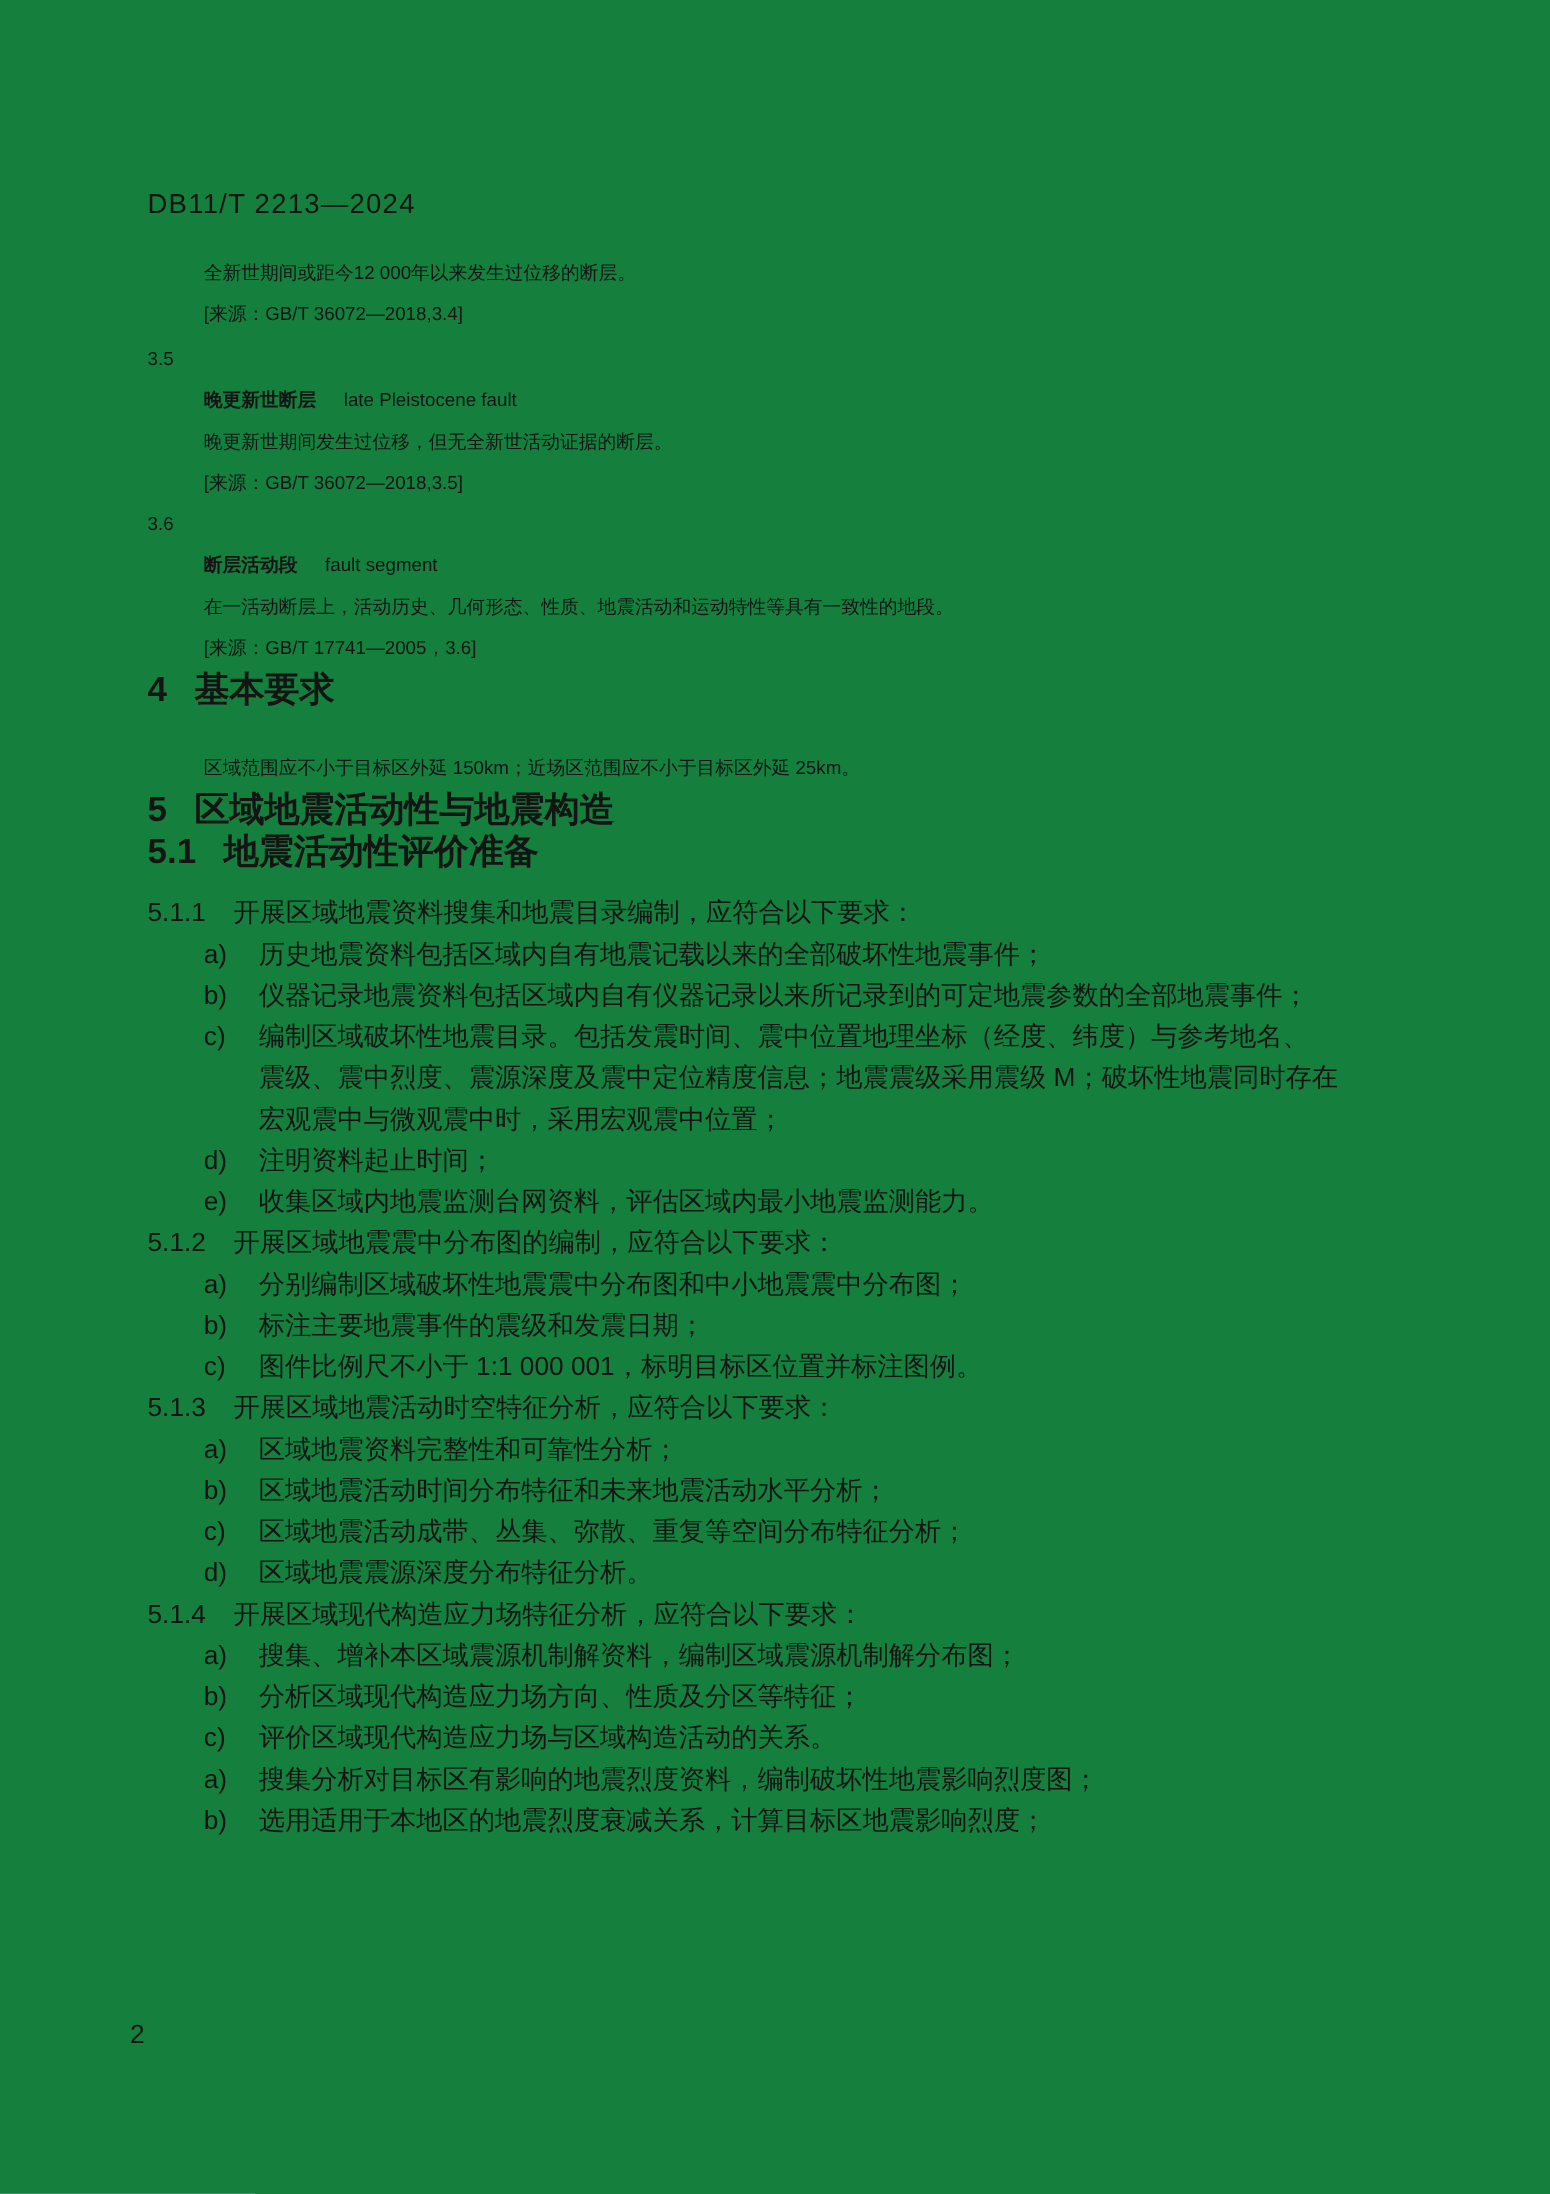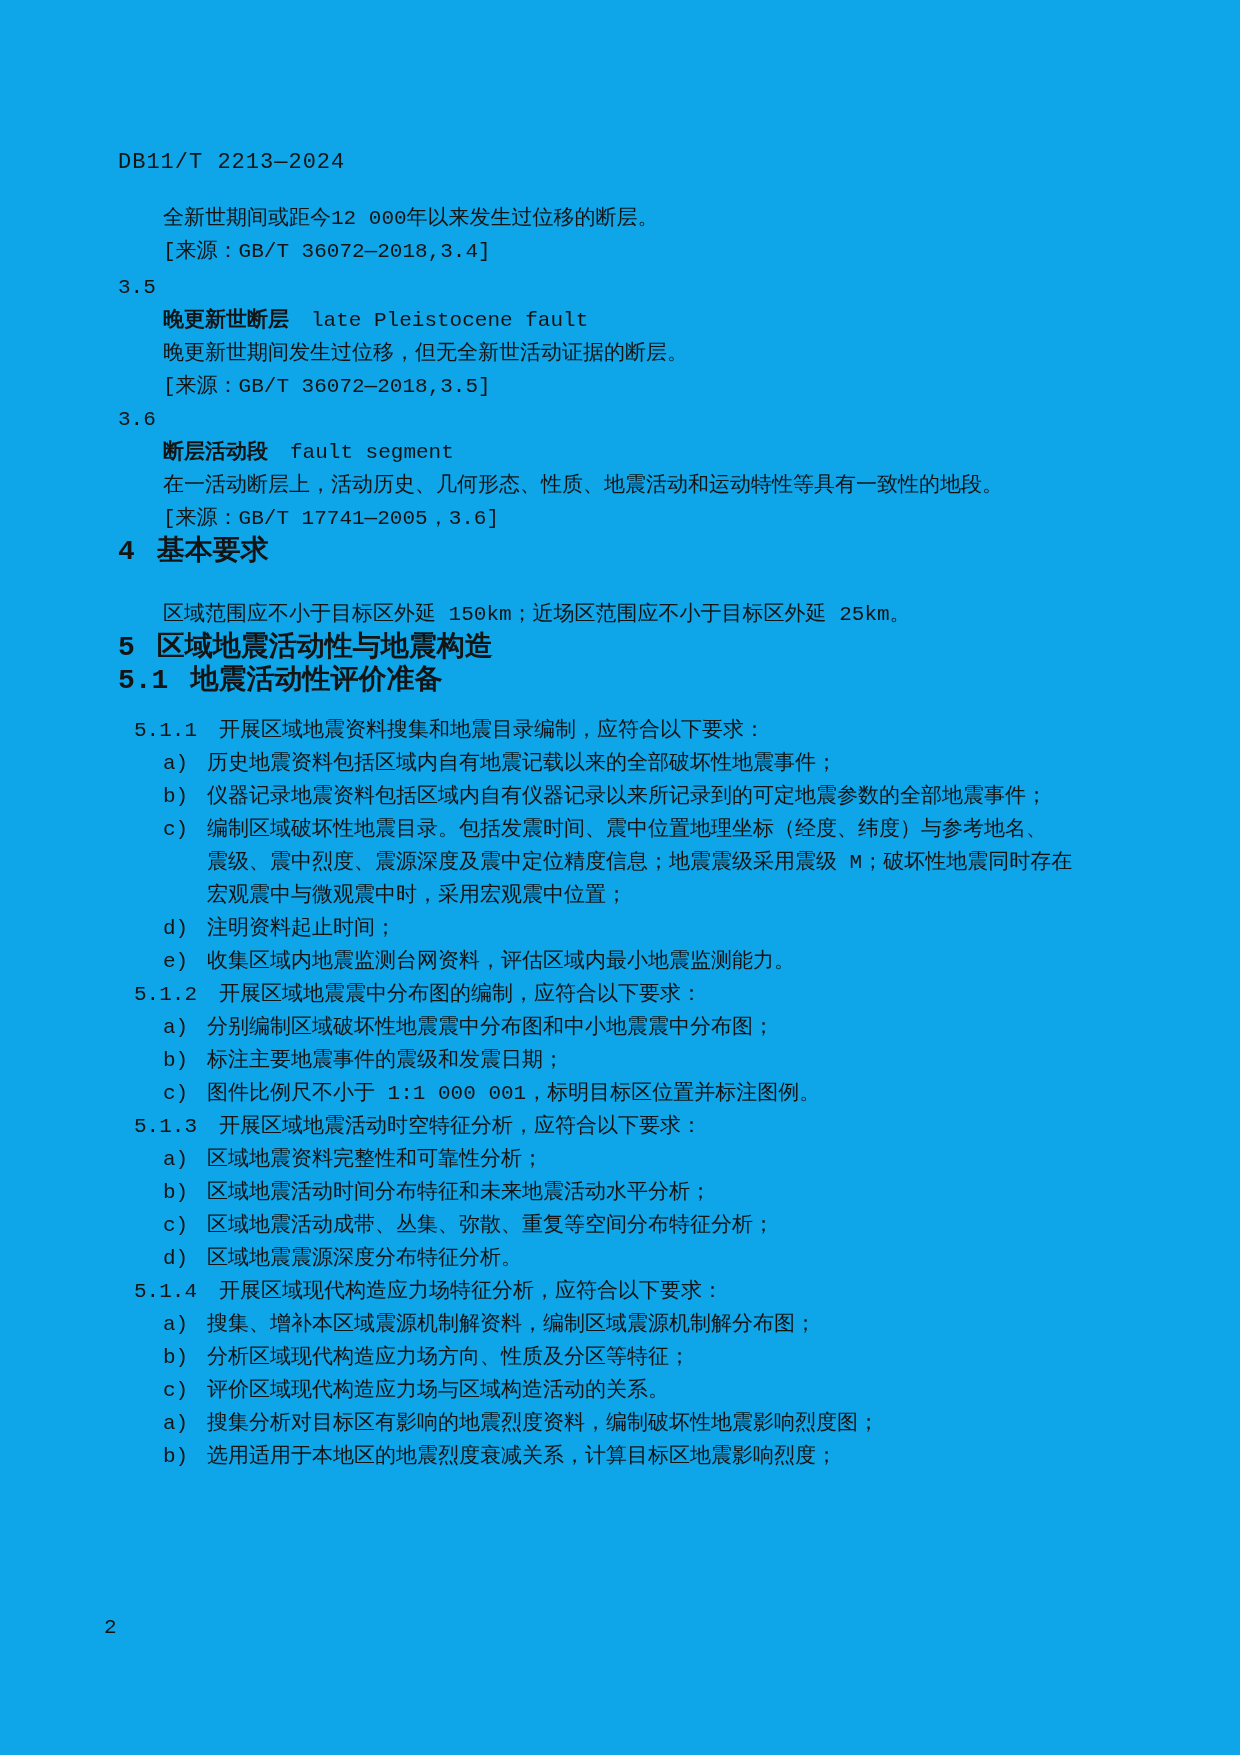--- a/index.html
+++ b/index.html
@@ -1,40 +1,40 @@
 <!DOCTYPE html>
 <html><head>
 <meta charset="utf-8">
 <style>
   html,body{margin:0;padding:0;background:#9a9a9a;}
   .page{
     position:relative;
     width:1240px;height:1755px;
-    background:#0ea5e9;
+    background:#15803d;
     color:#141414;
-    font-family:Liberation Mono, monospace;
+    font-family:Liberation Sans, sans-serif;
     overflow:hidden;
   }
-  .line{font-size:21px;line-height:33px;white-space:normal;}
+  .line{font-size:15px;line-height:33px;white-space:normal;}
   .doc-header{margin:146px 0 0 118px;font-size:22px;line-height:33px;letter-spacing:1px;}
   .content{margin:0 96px 0 118px;}
   .indent1{margin-left:45px;}
   .mt-carry{margin-top:23px;}
   .mt-entry{margin-top:3px;}
   .mt-h4{margin-top:24px;}
   .mt-p4{margin-top:30px;}
   .mt-h5{margin-top:33px;}
   .mt-h51{margin-top:33px;}
   .mt-c1{margin-top:17px;}
   .term-zh{font-weight:bold;margin-right:22px;}
   .term-en{font-weight:normal;text-align:right;}
   .chapter{font-size:28px;font-weight:bold;line-height:33px;margin:0;}
   .section-h{font-size:28px;font-weight:bold;line-height:33px;margin:0;}
   .ch-num{display:inline-block;margin-right:22px;}
-  .clause{font-size:21px;line-height:33px;margin-left:16px;}
+  .clause{font-size:21px;line-height:33px;}
   .cl-num{display:inline-block;margin-right:22px;}
   .item{display:flex;margin-left:45px;font-size:21px;line-height:33px;}
   .it-label{flex:none;width:44px;}
   .it-text{flex:1;}
   .tline{display:block;}
   .page-num{position:absolute;left:104px;top:1611px;font-size:21px;line-height:33px;}
 </style>
 </head>
 <body>
 

